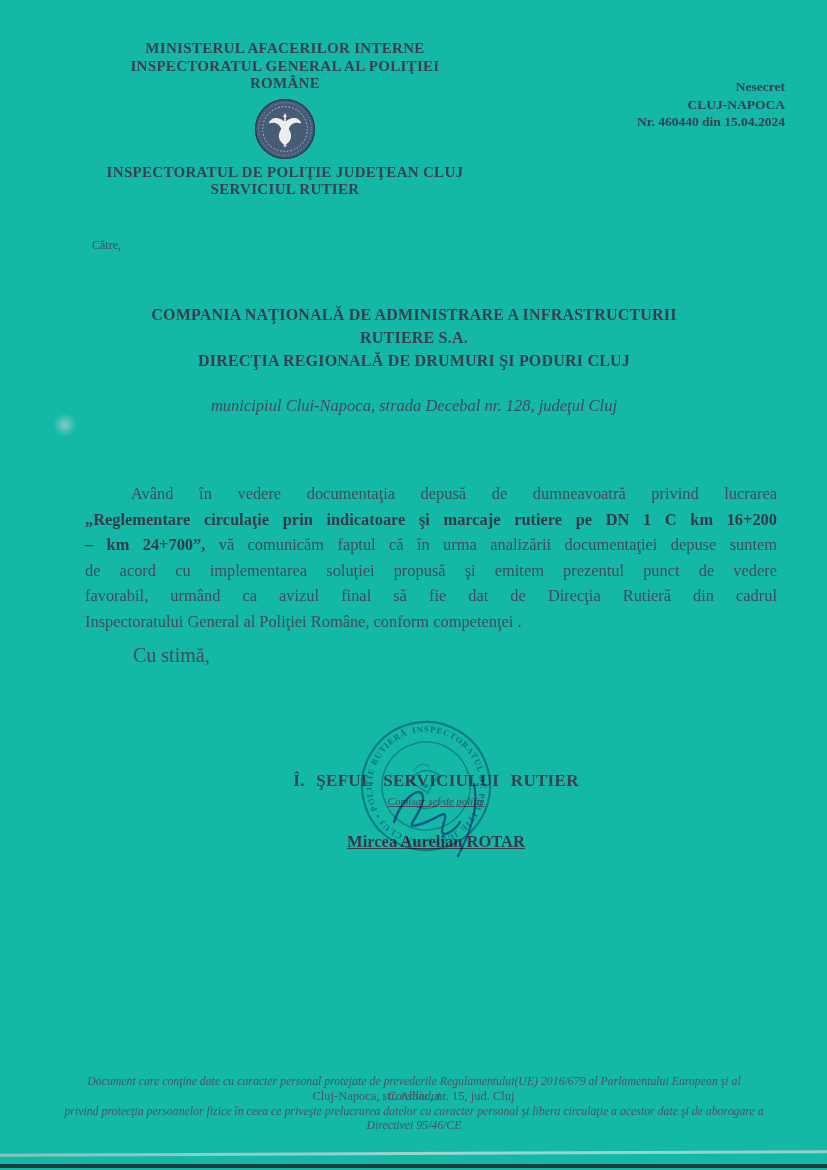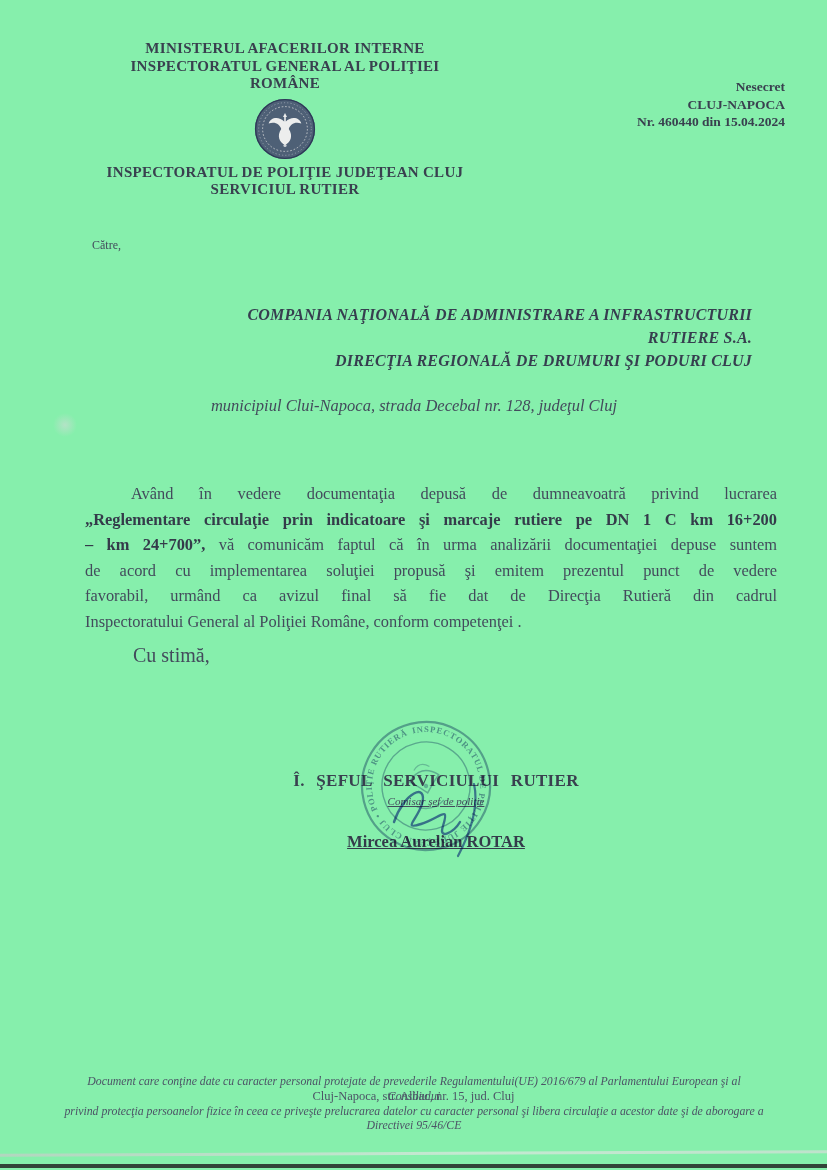--- a/index.html
+++ b/index.html
@@ -1,18 +1,18 @@
 <!DOCTYPE html>
 <html><head>
 <meta charset="utf-8">
 <style>
   html,body { margin:0; padding:0; background:#ffffff; }
   .page {
     position:relative; width:827px; height:1170px; margin:0 auto;
-    background:#86efac; overflow:hidden;
+    background:#14b8a6; overflow:hidden;
     font-family:"Liberation Serif", serif; color:#434b5c;
   }
 
   
   .letterhead {
     position:absolute; left:95px; top:40px; width:380px;
     text-align:center; font-weight:bold; color:#39404f;
     font-size:15px; line-height:17.5px; letter-spacing:.3px;
   }
   .emblem-wrap { width:62px; height:62px; margin:5px auto 4px auto; }
@@ -21,22 +21,22 @@
   
   .docmeta {
     position:absolute; right:42px; top:78px; text-align:right;
     font-weight:bold; font-size:13.5px; line-height:17.5px; color:#39404f;margin-left:32px;
   }
 
   .salutation { position:absolute; left:92px; top:238px; font-size:12px; }
 
   .recipient {
     position:absolute; left:76px; top:303px; width:676px;
-    text-align:right; font-weight:bold; font-size:16px; line-height:23px;
-    color:#363e4f; letter-spacing:.2px;font-style:italic;
+    text-align:center; font-weight:bold; font-size:16px; line-height:23px;
+    color:#363e4f; letter-spacing:.2px;
   }
   .recipient-address {
     position:absolute; left:76px; top:396px; width:676px;
     text-align:center; font-style:italic; font-size:16.5px; color:#434b5c;
   }
 
   
   .body-par { position:absolute; left:85px; top:484px; width:692px; font-size:16.4px; }
   .bline { height:25.6px; overflow:hidden; text-align:justify; white-space:normal; }
   .bline::after { content:""; display:inline-block; width:100%; }

